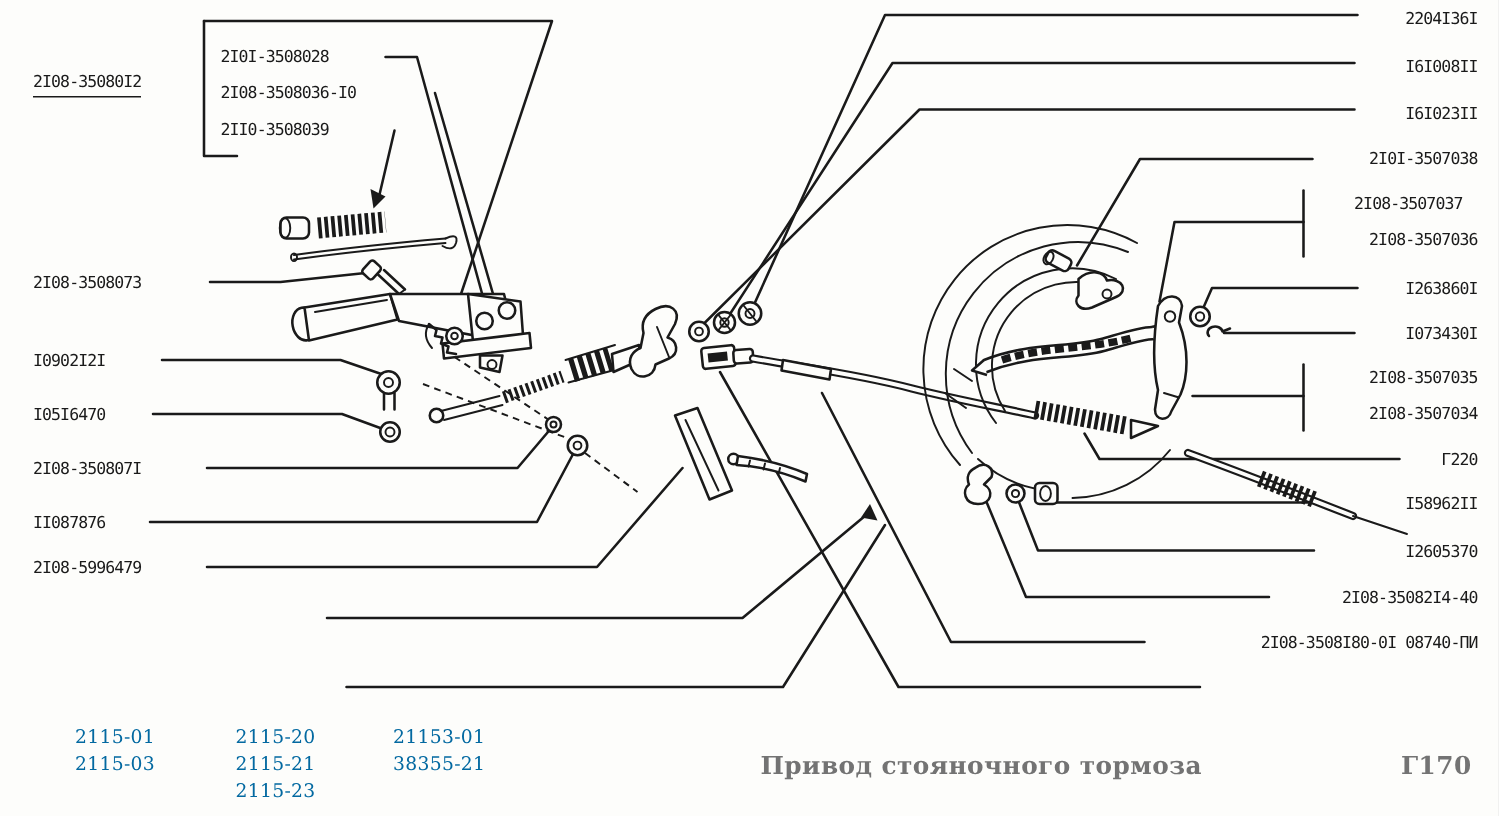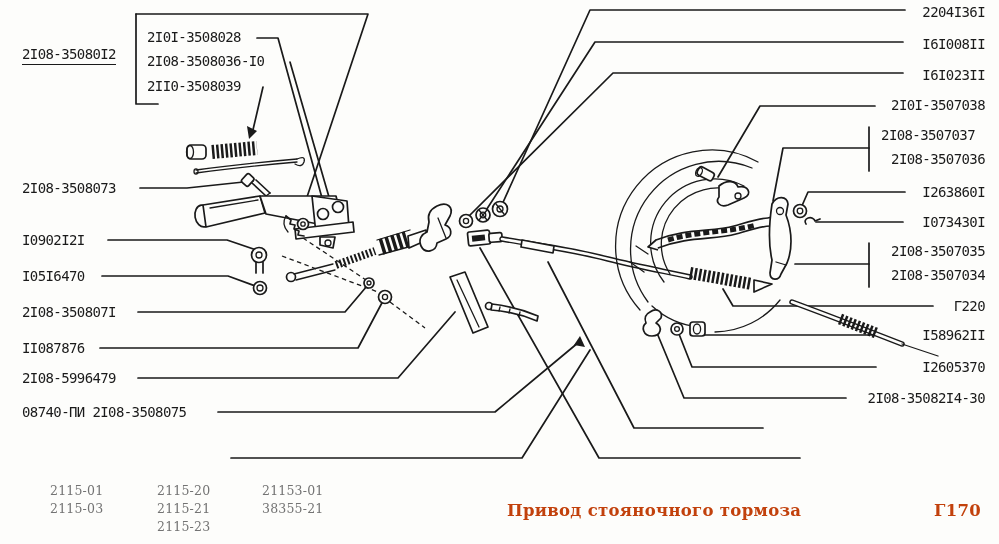--- a/index.html
+++ b/index.html
@@ -1,23 +1,23 @@
 <!DOCTYPE html>
 <html><head>
 <meta charset="utf-8">
 <style>
   html,body{margin:0;padding:0;background:#e8e8e8;}
   #page{position:relative;width:999px;height:544px;background:#fdfdfb;overflow:hidden;
         font-family:"DejaVu Sans Mono", monospace;color:#1a1a1a;}
   svg{position:absolute;left:0;top:0;}
-  .lbl{position:absolute;font-size:14px;letter-spacing:-0.6px;white-space:nowrap;line-height:17px;}
+  .lbl{position:absolute;font-size:11px;letter-spacing:-0.6px;white-space:nowrap;line-height:17px;}
   .lbl.r{text-align:right;}
   .lbl.u{border-bottom:1.6px solid #1a1a1a;padding-bottom:1px;}
-  .model{position:absolute;font-family:"DejaVu Serif", serif;font-size:12.5px;letter-spacing:0.2px;color:#737373;}
-  .caption{position:absolute;font-family:"DejaVu Serif", serif;font-weight:bold;font-size:16.5px;color:#c2410c;letter-spacing:0.3px;}
+  .model{position:absolute;font-family:"DejaVu Serif", serif;font-size:12.5px;letter-spacing:0.2px;color:#0369a1;}
+  .caption{position:absolute;font-family:"DejaVu Serif", serif;font-weight:bold;font-size:16.5px;color:#737373;letter-spacing:0.3px;}
   .ln{stroke:#1a1a1a;stroke-width:1.7;fill:none;stroke-linecap:round;stroke-linejoin:round;}
   .thin{stroke:#1a1a1a;stroke-width:1.3;fill:none;stroke-linecap:round;}
   .dash{stroke:#1a1a1a;stroke-width:1.3;fill:none;stroke-dasharray:4.5,3.5;}
   .tube-out{stroke:#1a1a1a;stroke-width:5.5;fill:none;stroke-linecap:round;}
   .tube-in{stroke:#fdfdfb;stroke-width:2.6;fill:none;stroke-linecap:round;}
   .band{stroke:#1a1a1a;fill:none;}
   .solid{fill:#1a1a1a;stroke:none;}
   .wfill{fill:#fdfdfb;stroke:#1a1a1a;stroke-width:1.7;stroke-linejoin:round;}
 </style>
 </head>
@@ -244,36 +244,36 @@
   <div class="lbl" style="left:147px;top:29px">2I0I-3508028</div>
   <div class="lbl" style="left:147px;top:53px">2I08-3508036-I0</div>
   <div class="lbl" style="left:147px;top:78px">2II0-3508039</div>
 
   <div class="lbl" style="left:22px;top:180px">2I08-3508073</div>
   <div class="lbl" style="left:22px;top:232px">I0902I2I</div>
   <div class="lbl" style="left:22px;top:268px">I05I6470</div>
   <div class="lbl" style="left:22px;top:304px">2I08-350807I</div>
   <div class="lbl" style="left:22px;top:340px">II087876</div>
   <div class="lbl" style="left:22px;top:370px">2I08-5996479</div>
-  <div class="lbl" style="left:22px;top:404px">08740-ПИ 2I08-3508075</div>
 
   <div class="lbl r" style="right:14px;top:4px">2204I36I</div>
   <div class="lbl r" style="right:14px;top:36px">I6I008II</div>
   <div class="lbl r" style="right:14px;top:67px">I6I023II</div>
   <div class="lbl r" style="right:14px;top:97px">2I0I-3507038</div>
   <div class="lbl r" style="right:24px;top:127px">2I08-3507037</div>
   <div class="lbl r" style="right:14px;top:151px">2I08-3507036</div>
   <div class="lbl r" style="right:14px;top:184px">I263860I</div>
   <div class="lbl r" style="right:14px;top:214px">I073430I</div>
   <div class="lbl r" style="right:14px;top:243px">2I08-3507035</div>
   <div class="lbl r" style="right:14px;top:267px">2I08-3507034</div>
   <div class="lbl r" style="right:14px;top:298px">Г220</div>
   <div class="lbl r" style="right:14px;top:327px">I58962II</div>
   <div class="lbl r" style="right:14px;top:359px">I2605370</div>
-  <div class="lbl r" style="right:14px;top:390px">2I08-35082I4-30</div>
+  <div class="lbl r" style="right:14px;top:390px">2I08-35082I4-40</div>
+  <div class="lbl r" style="right:14px;top:420px">2I08-3508I80-0I 08740-ПИ</div>
 
   <div class="model" style="left:50px;top:483px">2115-01</div>
   <div class="model" style="left:50px;top:501px">2115-03</div>
   <div class="model" style="left:157px;top:483px">2115-20</div>
   <div class="model" style="left:157px;top:501px">2115-21</div>
   <div class="model" style="left:157px;top:519px">2115-23</div>
   <div class="model" style="left:262px;top:483px">21153-01</div>
   <div class="model" style="left:262px;top:501px">38355-21</div>
 
   <div class="caption" style="left:507px;top:501px">Привод стояночного тормоза</div>

